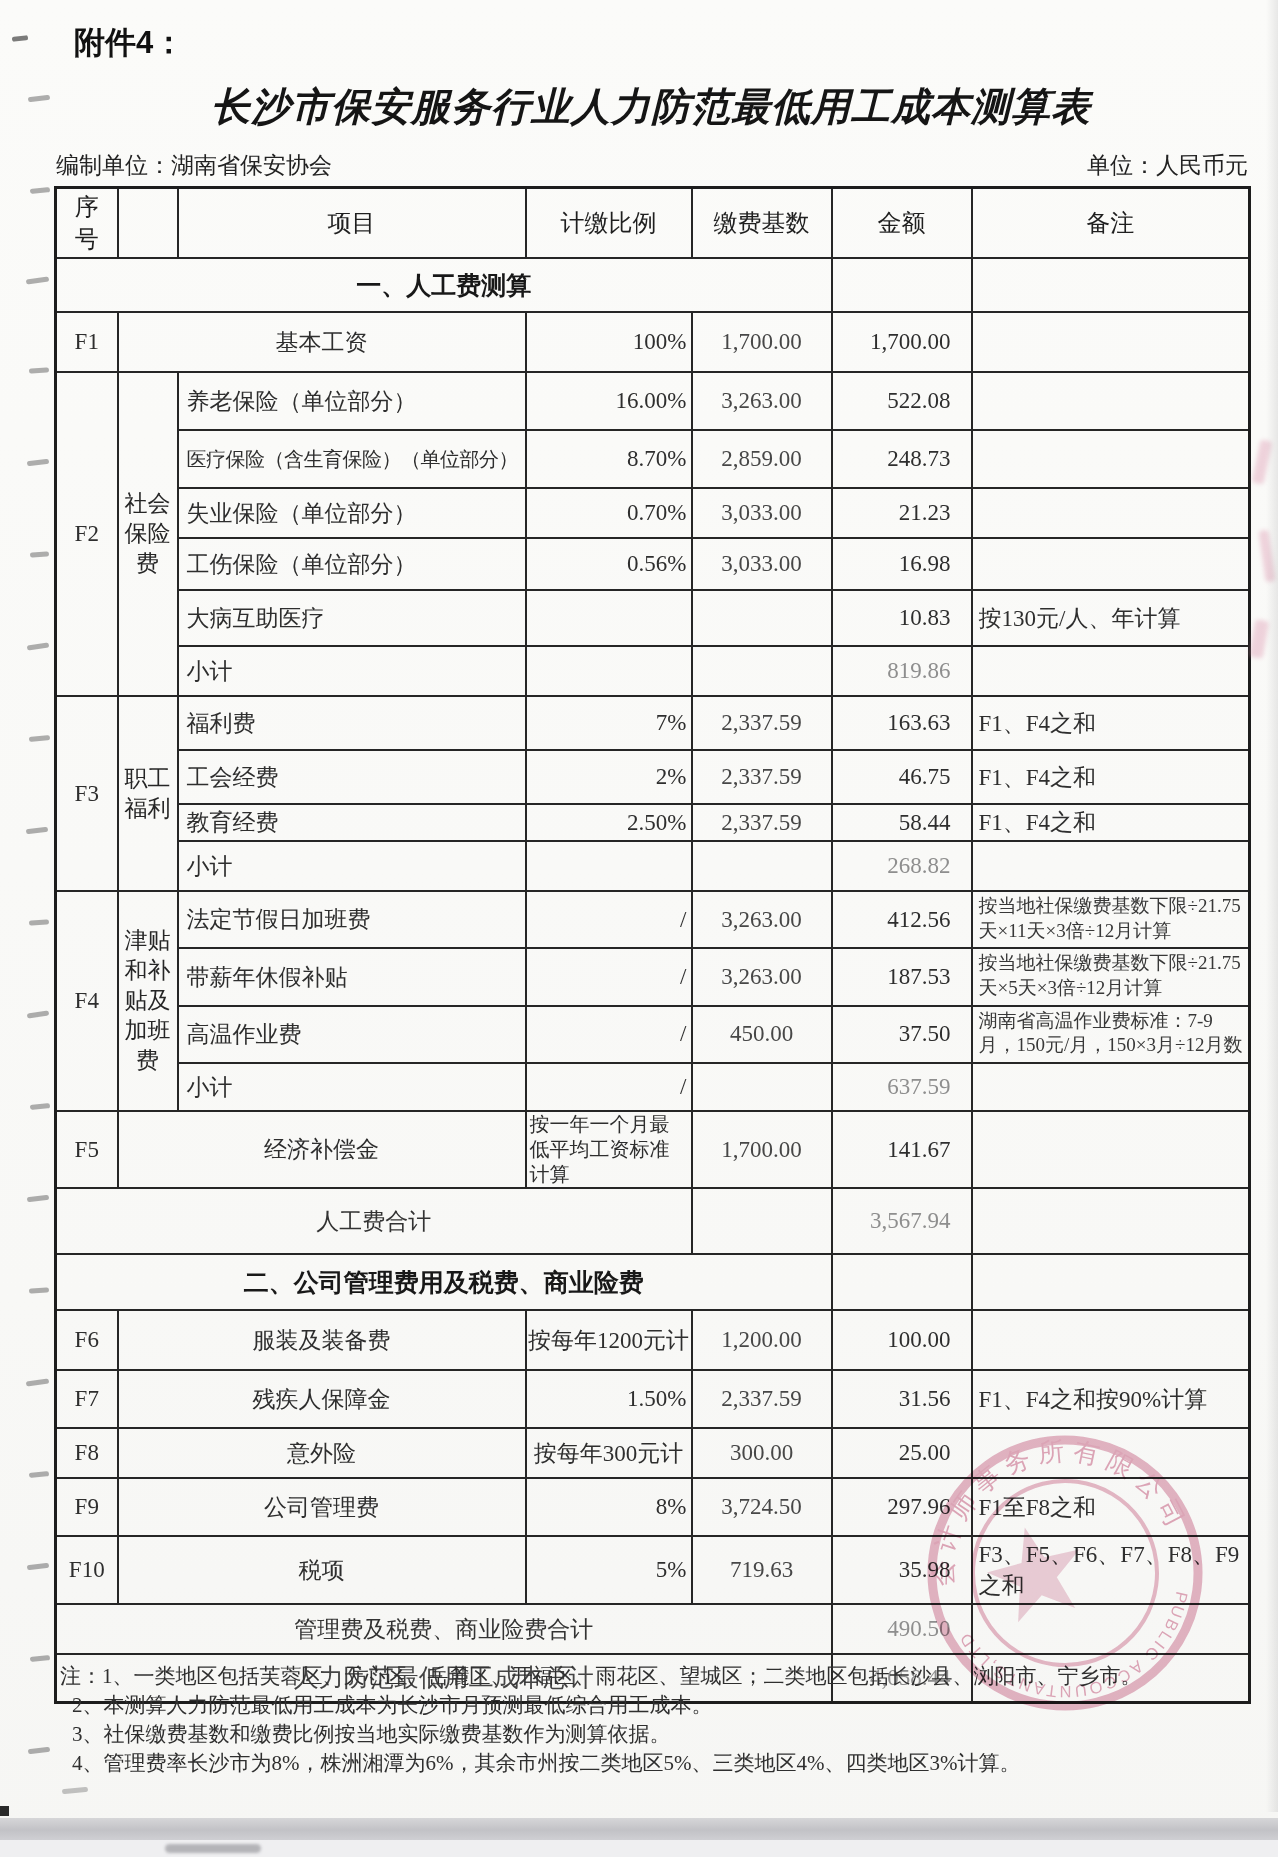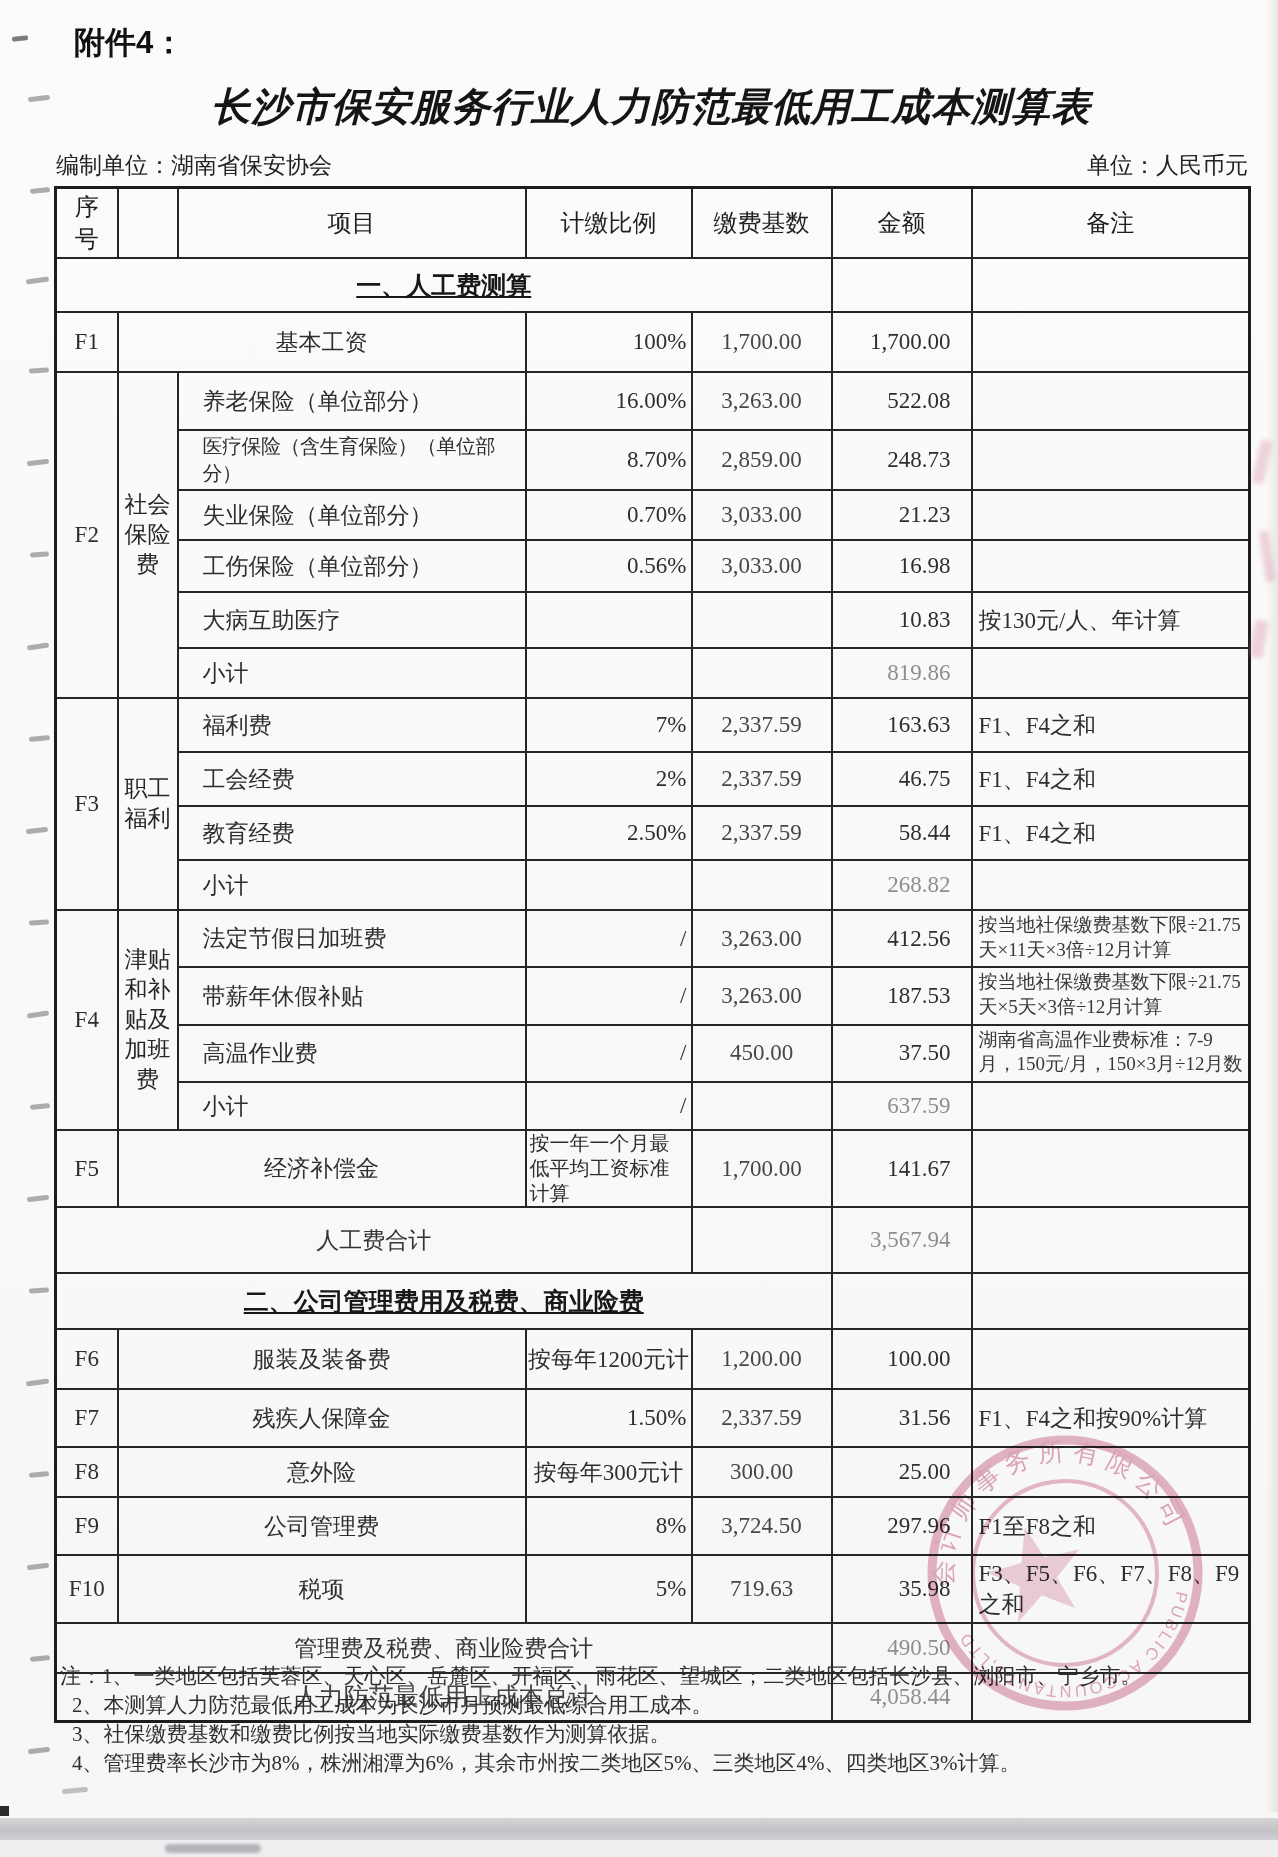--- a/index.html
+++ b/index.html
@@ -15,24 +15,24 @@
     font-size:39px;font-weight:bold;letter-spacing:1px;color:#151515;font-style:italic;}
   .meta-row{position:absolute;left:56px;top:150px;width:1192px;display:flex;
     justify-content:space-between;font-size:23px;color:#222;}
   
   .tbl-wrap{position:absolute;left:54px;top:186px;width:1194px;}
   table{border-collapse:collapse;table-layout:fixed;width:1194px;
     font-size:23px;color:#2e2e2e;}
   td{border:2px solid #262626;padding:2px 6px;overflow:hidden;vertical-align:middle;}
   table{border:3px solid #1d1d1d;}
   .hdr td{text-align:center;font-size:24px;color:#1f1f1f;}
-  .section-cell{text-align:center;font-weight:bold;font-size:25px;color:#181818;text-decoration:underline;}
+  .section-cell{text-align:center;font-weight:bold;font-size:25px;color:#181818;}
   .seq{text-align:center;}
   .cat{text-align:center;padding:2px 4px;line-height:1.3;color:#262626;}
-  .item{text-align:left;padding-left:24px;}
+  .item{text-align:left;padding-left:8px;}
   .item-sm{font-size:20px;letter-spacing:-0.5px;}
   .item-c{text-align:center;}
   .ratio{text-align:right;padding-right:4px;}
   .ratio-c{text-align:center;padding:0 1px;}
   .ratio-sm{font-size:20px;line-height:1.25;text-align:left;padding:0 3px;}
   .base{text-align:center;color:#474747;}
   .amt{text-align:right;padding-right:20px;}
   .sub{color:#8e8e8e;}
   .note{text-align:left;padding-left:6px;border-radius:18px;}
   .note-sm{font-size:19px;line-height:1.3;padding:2px 4px 4px 6px;color:#383838;}
@@ -165,21 +165,21 @@
         <td class="amt">163.63</td>
         <td class="note">F1、F4之和</td>
       </tr>
       <tr style="height:54px">
         <td class="item">工会经费</td>
         <td class="ratio">2%</td>
         <td class="base">2,337.59</td>
         <td class="amt">46.75</td>
         <td class="note">F1、F4之和</td>
       </tr>
-      <tr style="height:54px">
+      <tr style="height:37px">
         <td class="item">教育经费</td>
         <td class="ratio">2.50%</td>
         <td class="base">2,337.59</td>
         <td class="amt">58.44</td>
         <td class="note">F1、F4之和</td>
       </tr>
       <tr style="height:50px">
         <td class="item">小计</td>
         <td class="ratio"></td>
         <td class="base"></td>

